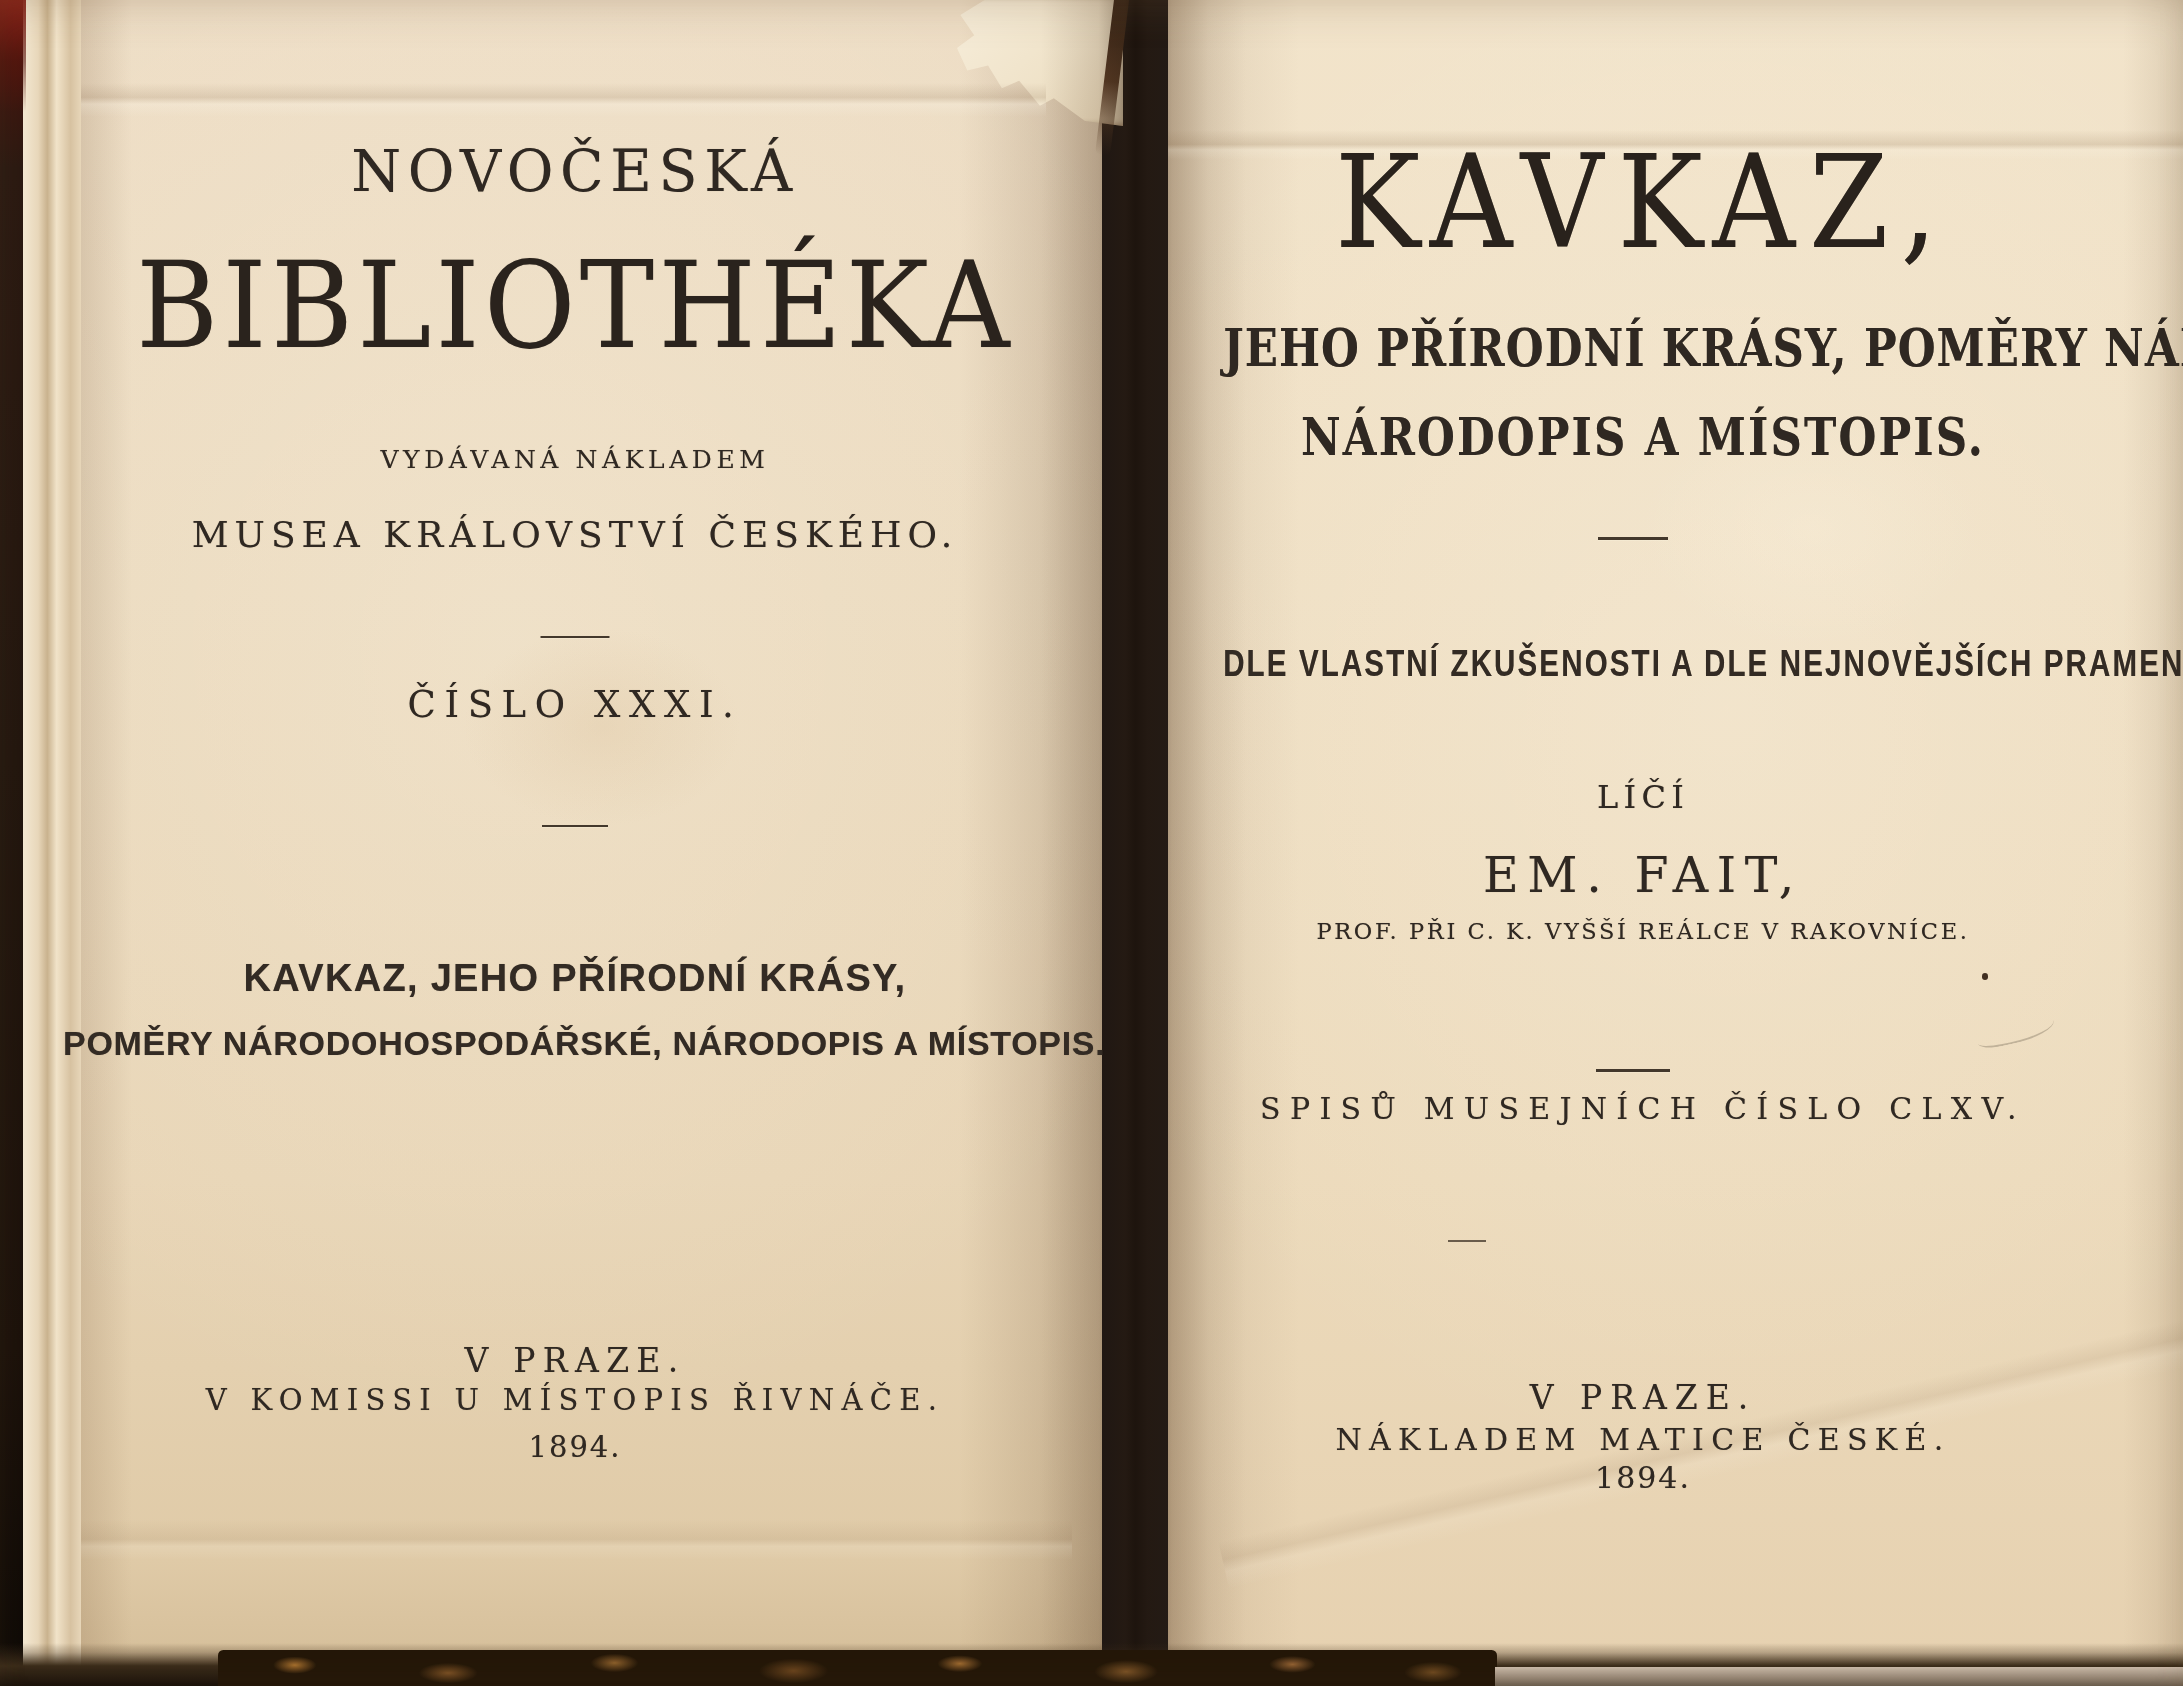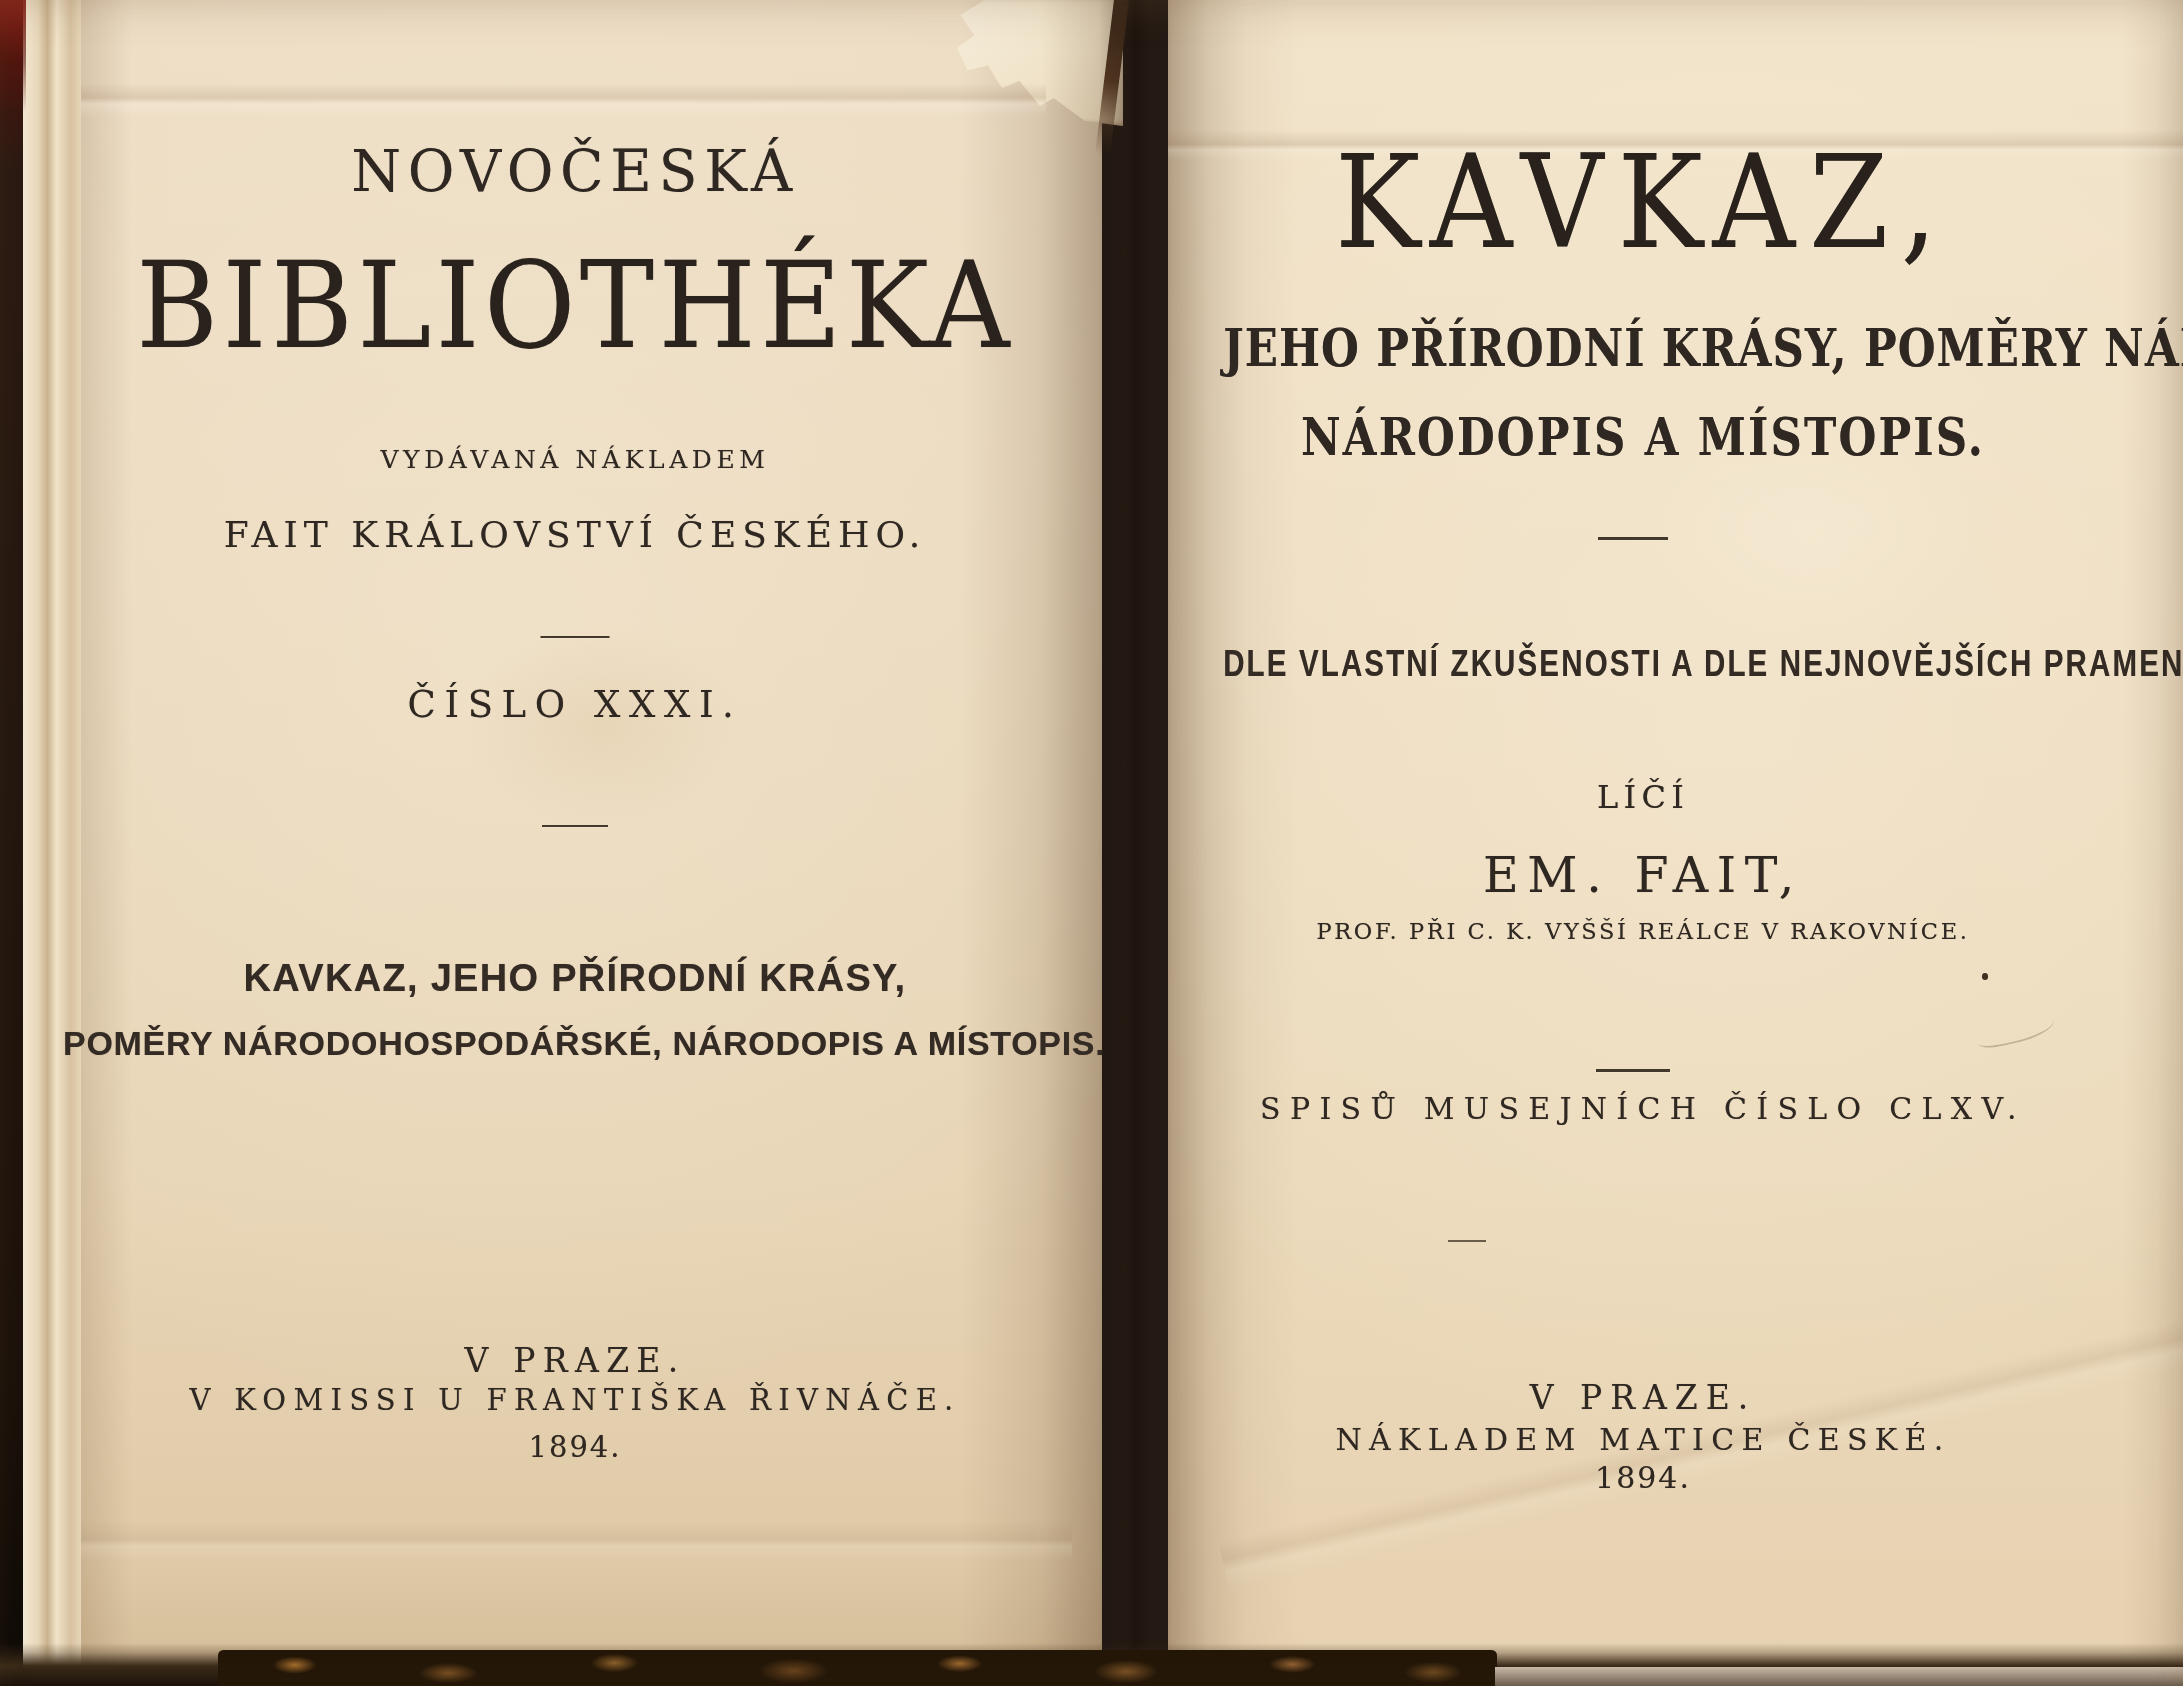--- a/index.html
+++ b/index.html
@@ -166,28 +166,28 @@
   <div class="crease crease-l2"></div>
   <div class="crease crease-r1"></div>
   <div class="crease crease-r2"></div>
   <div class="crease stain-1"></div>
   <div class="crease stain-2"></div>
 
   <div class="lpage-text">
     <div class="line ll-series1">NOVOČESKÁ</div>
     <div class="line ll-series2">BIBLIOTHÉKA</div>
     <div class="line ll-issued">VYDÁVANÁ NÁKLADEM</div>
-    <div class="line ll-publisher">FAIT KRÁLOVSTVÍ ČESKÉHO.</div>
+    <div class="line ll-publisher">MUSEA KRÁLOVSTVÍ ČESKÉHO.</div>
     <div class="rule ll-rule1"></div>
     <div class="line ll-number">ČÍSLO XXXI.</div>
     <div class="rule ll-rule2"></div>
     <div class="line sans ll-work1">KAVKAZ, JEHO PŘÍRODNÍ KRÁSY,</div>
     <div class="line sans ll-work2">POMĚRY NÁRODOHOSPODÁŘSKÉ, NÁRODOPIS A MÍSTOPIS.</div>
     <div class="line ll-place">V PRAZE.</div>
-    <div class="line ll-commission">V KOMISSI U FRANTIŠKA ŘIVNÁČE.</div>
+    <div class="line ll-commission">V KOMISSI U MÍSTOPIS ŘIVNÁČE.</div>
     <div class="line ll-year">1894.</div>
   </div>
 
   <div class="rpage-text">
     <div class="line rl-title">KAVKAZ,</div>
     <div class="line cond rl-sub1">JEHO PŘÍRODNÍ KRÁSY, POMĚRY NÁRODOHOSPODÁŘSKÉ,</div>
     <div class="line cond rl-sub2">NÁRODOPIS A MÍSTOPIS.</div>
     <div class="rule rl-rule1"></div>
     <div class="line sans cond rl-basis">DLE VLASTNÍ ZKUŠENOSTI A DLE NEJNOVĚJŠÍCH PRAMENŮ</div>
     <div class="line rl-depicts">LÍČÍ</div>

